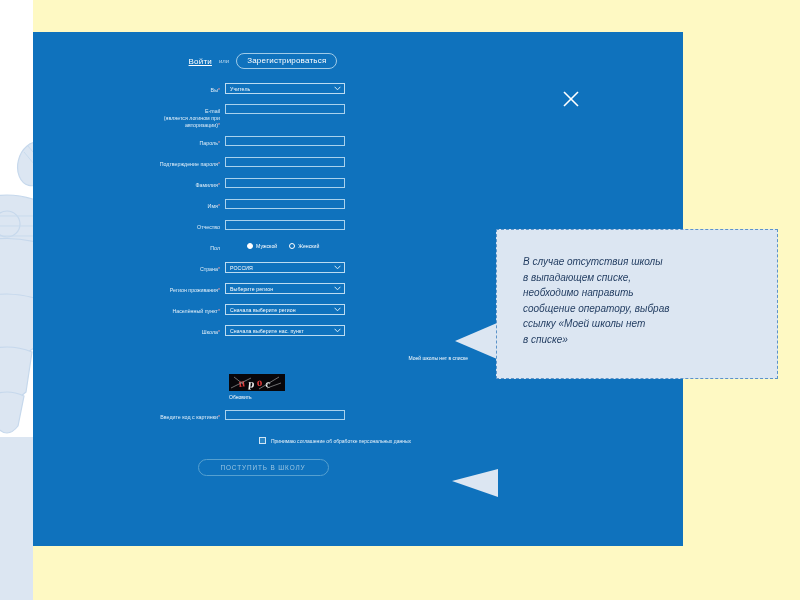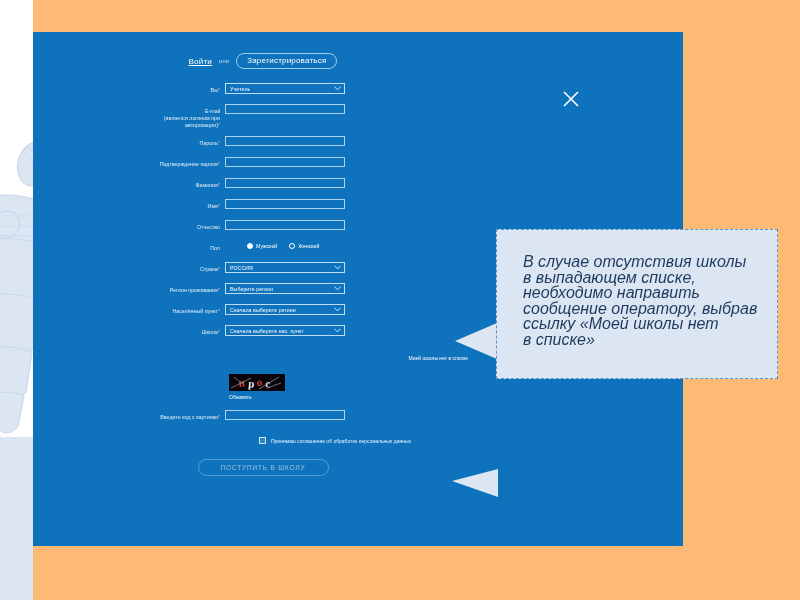--- a/index.html
+++ b/index.html
@@ -9,21 +9,21 @@
     height: 600px;
     background: #ffffff;
     font-family: "Liberation Sans", sans-serif;
     overflow: hidden;
   }
 
   #stage {
     position: relative;
     width: 800px;
     height: 600px;
-    background: #fdba74;
+    background: #fef9c3;
   }
 
   
   .emblem-strip {
     position: absolute;
     left: 0;
     top: 0;
     width: 33px;
     height: 600px;
     background: #ffffff;
@@ -285,21 +285,21 @@
     line-height: 15.5px;
     white-space: pre-line;
   }
   #callout-1 {
     left: 496px;
     top: 229px;
     width: 282px;
     height: 150px;
   }
   #callout-1 .ctext {
-    font-size: 16px;
+    font-size: 10px;
     font-style: italic;
     padding: 24px 0 0 26px;
   }
   #callout-2 {
     left: 496px;
     top: 419px;
     width: 282px;
     height: 113px;
   }
   #callout-2 .ctext {

